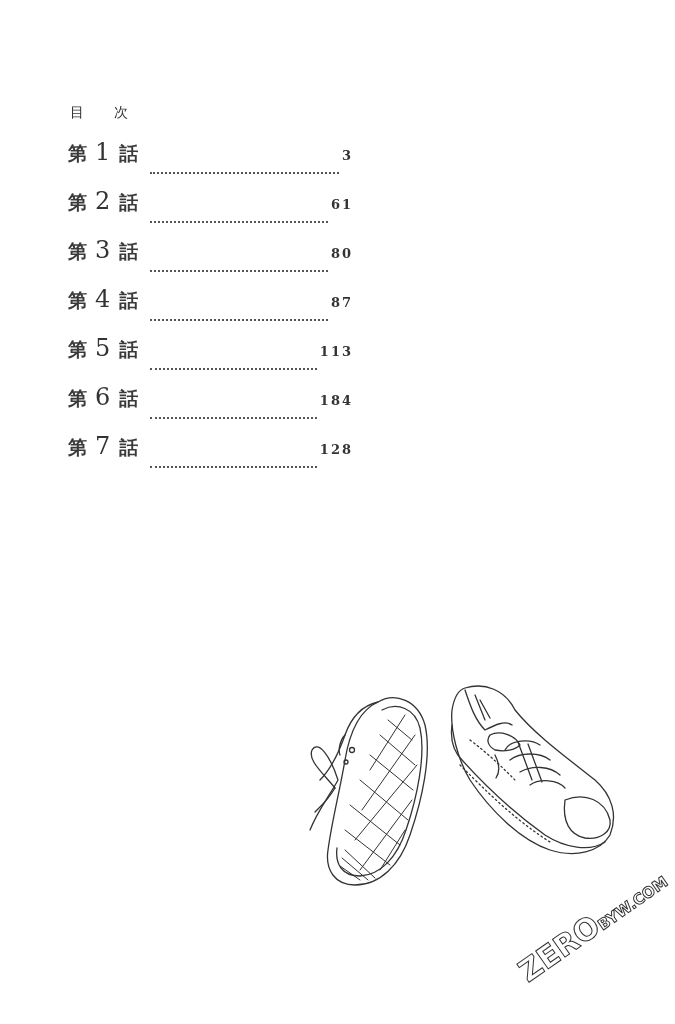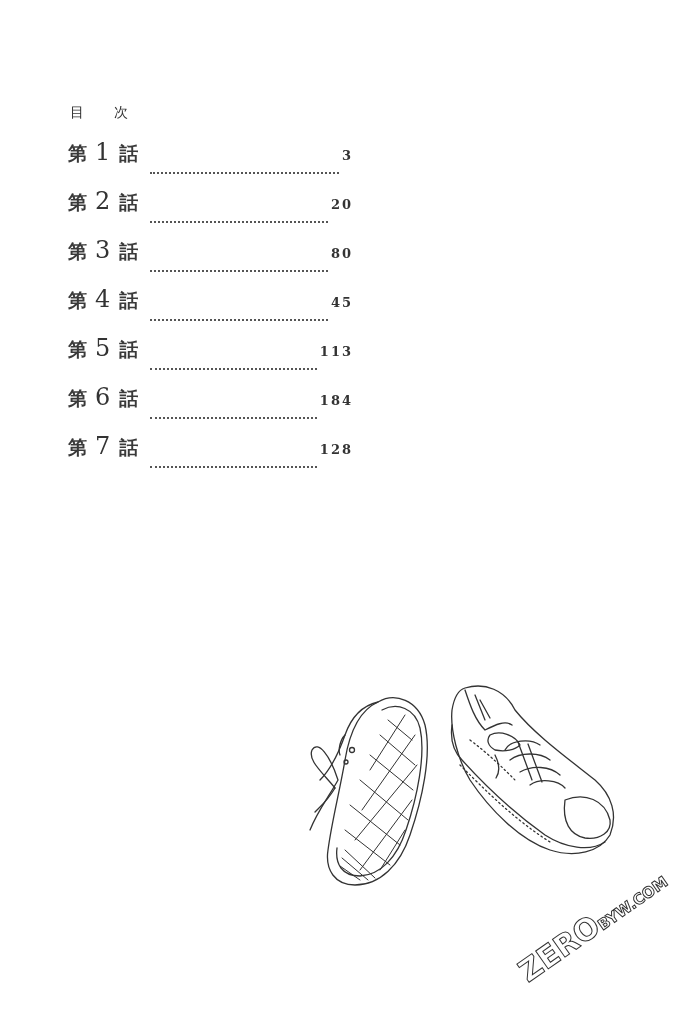--- a/index.html
+++ b/index.html
@@ -102,35 +102,35 @@
     <span class="toc-num">1</span>
     <span class="toc-suffix">話</span>
     <span class="toc-dots"></span>
     <span class="toc-page">3</span>
   </div>
   <div class="toc-row">
     <span class="toc-prefix">第</span>
     <span class="toc-num">2</span>
     <span class="toc-suffix">話</span>
     <span class="toc-dots"></span>
-    <span class="toc-page">20</span>
+    <span class="toc-page">61</span>
   </div>
   <div class="toc-row">
     <span class="toc-prefix">第</span>
     <span class="toc-num">3</span>
     <span class="toc-suffix">話</span>
     <span class="toc-dots"></span>
     <span class="toc-page">80</span>
   </div>
   <div class="toc-row">
     <span class="toc-prefix">第</span>
     <span class="toc-num">4</span>
     <span class="toc-suffix">話</span>
     <span class="toc-dots"></span>
-    <span class="toc-page">45</span>
+    <span class="toc-page">87</span>
   </div>
   <div class="toc-row">
     <span class="toc-prefix">第</span>
     <span class="toc-num">5</span>
     <span class="toc-suffix">話</span>
     <span class="toc-dots"></span>
     <span class="toc-page">113</span>
   </div>
   <div class="toc-row">
     <span class="toc-prefix">第</span>

